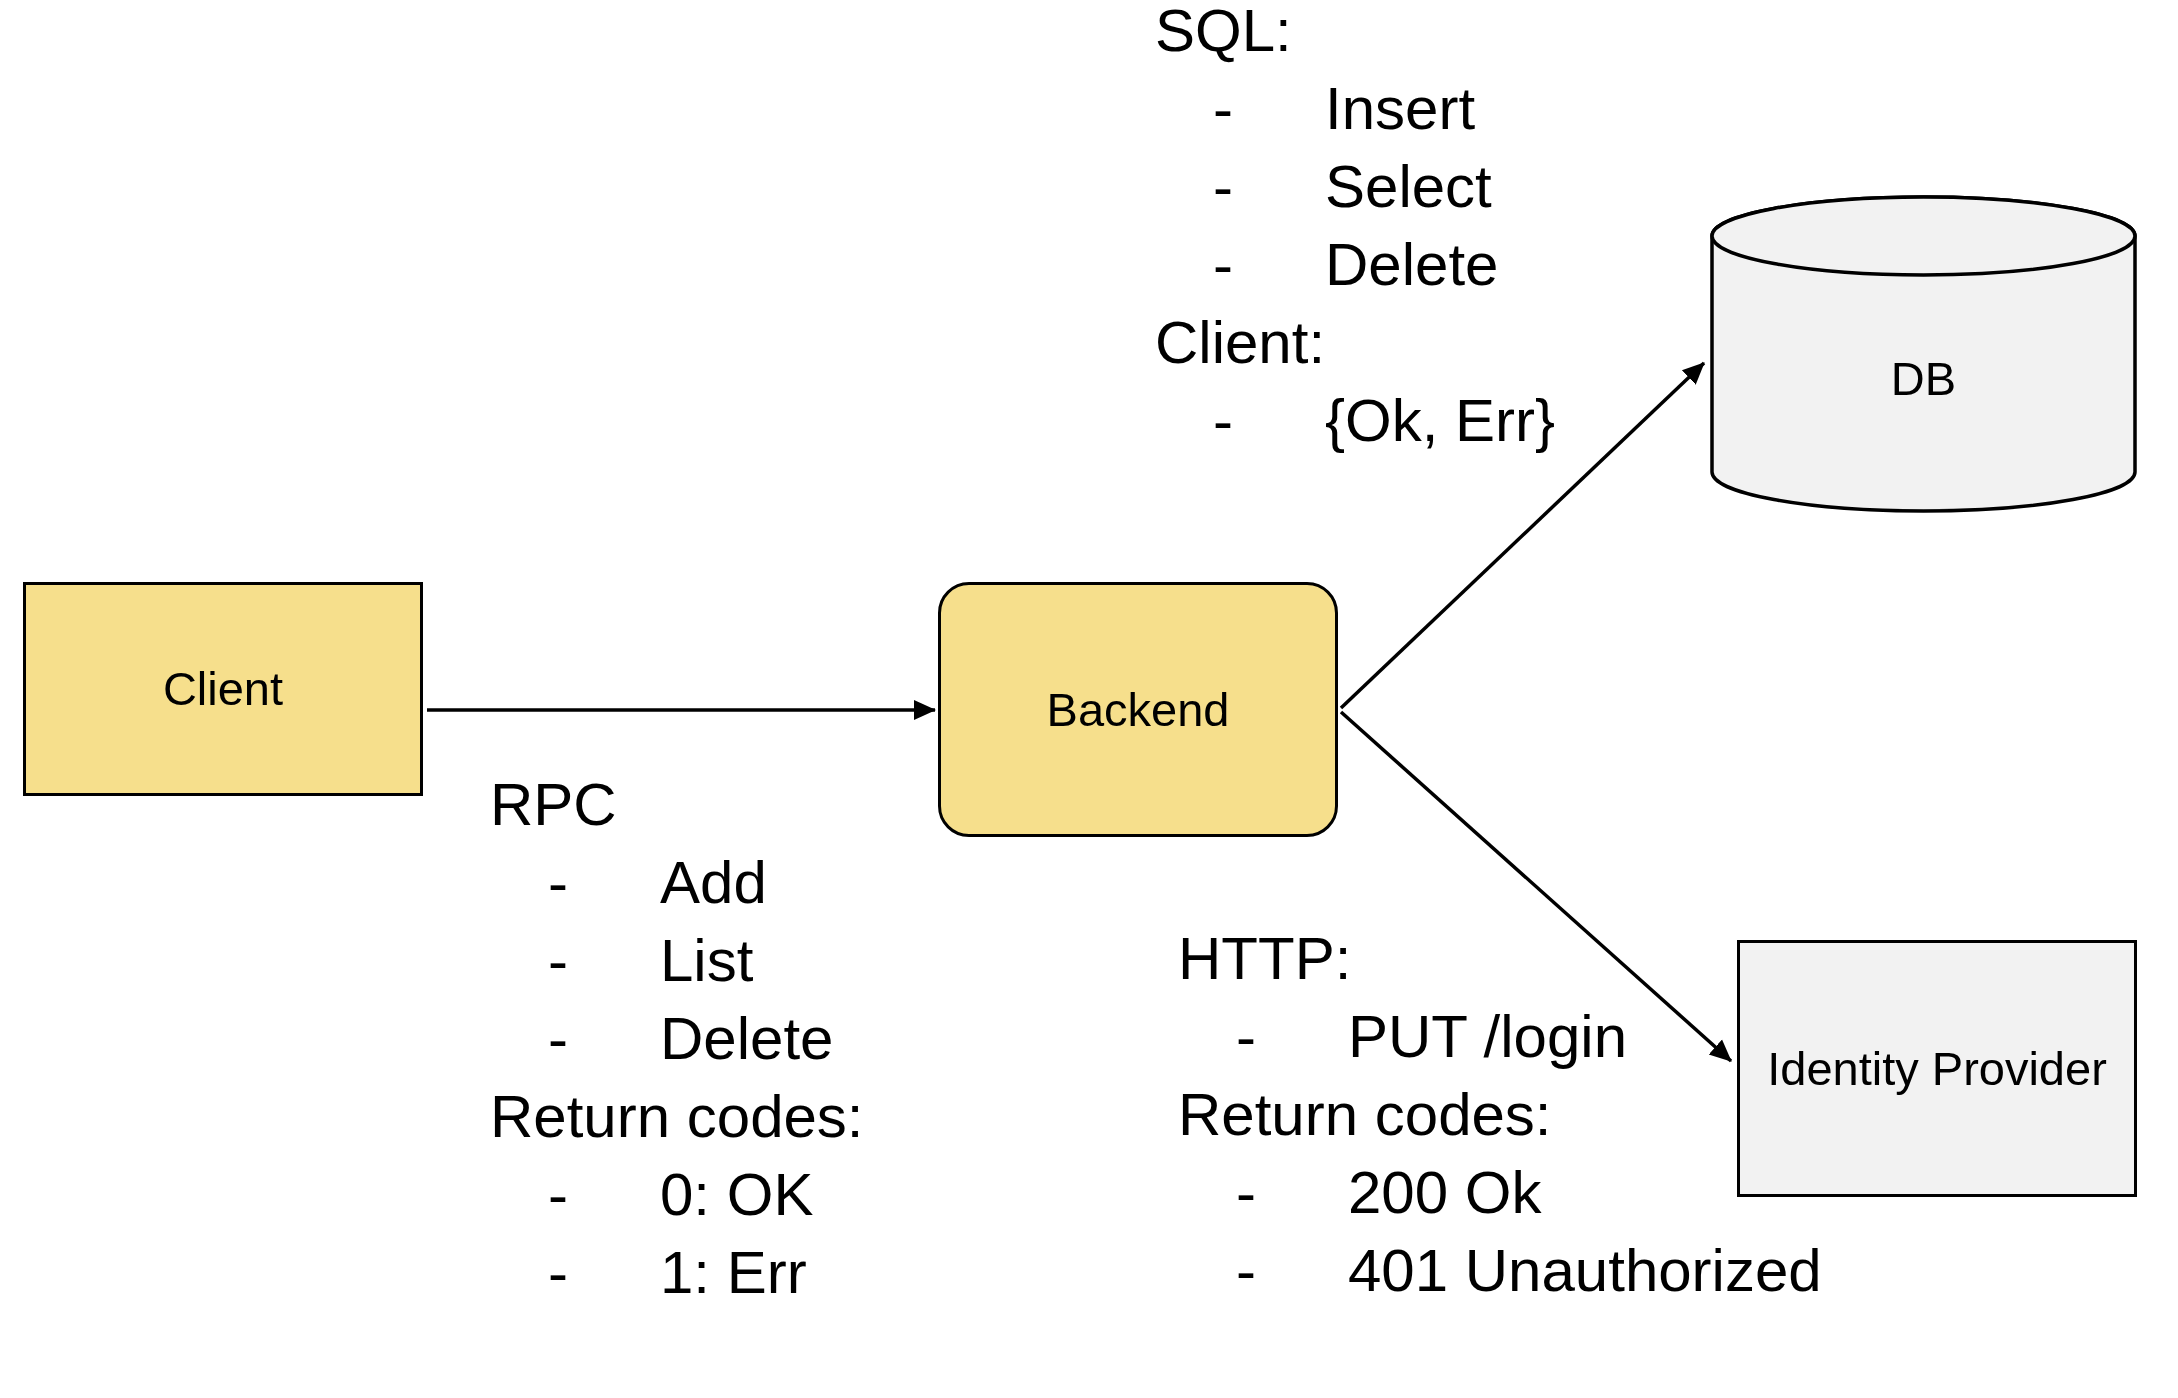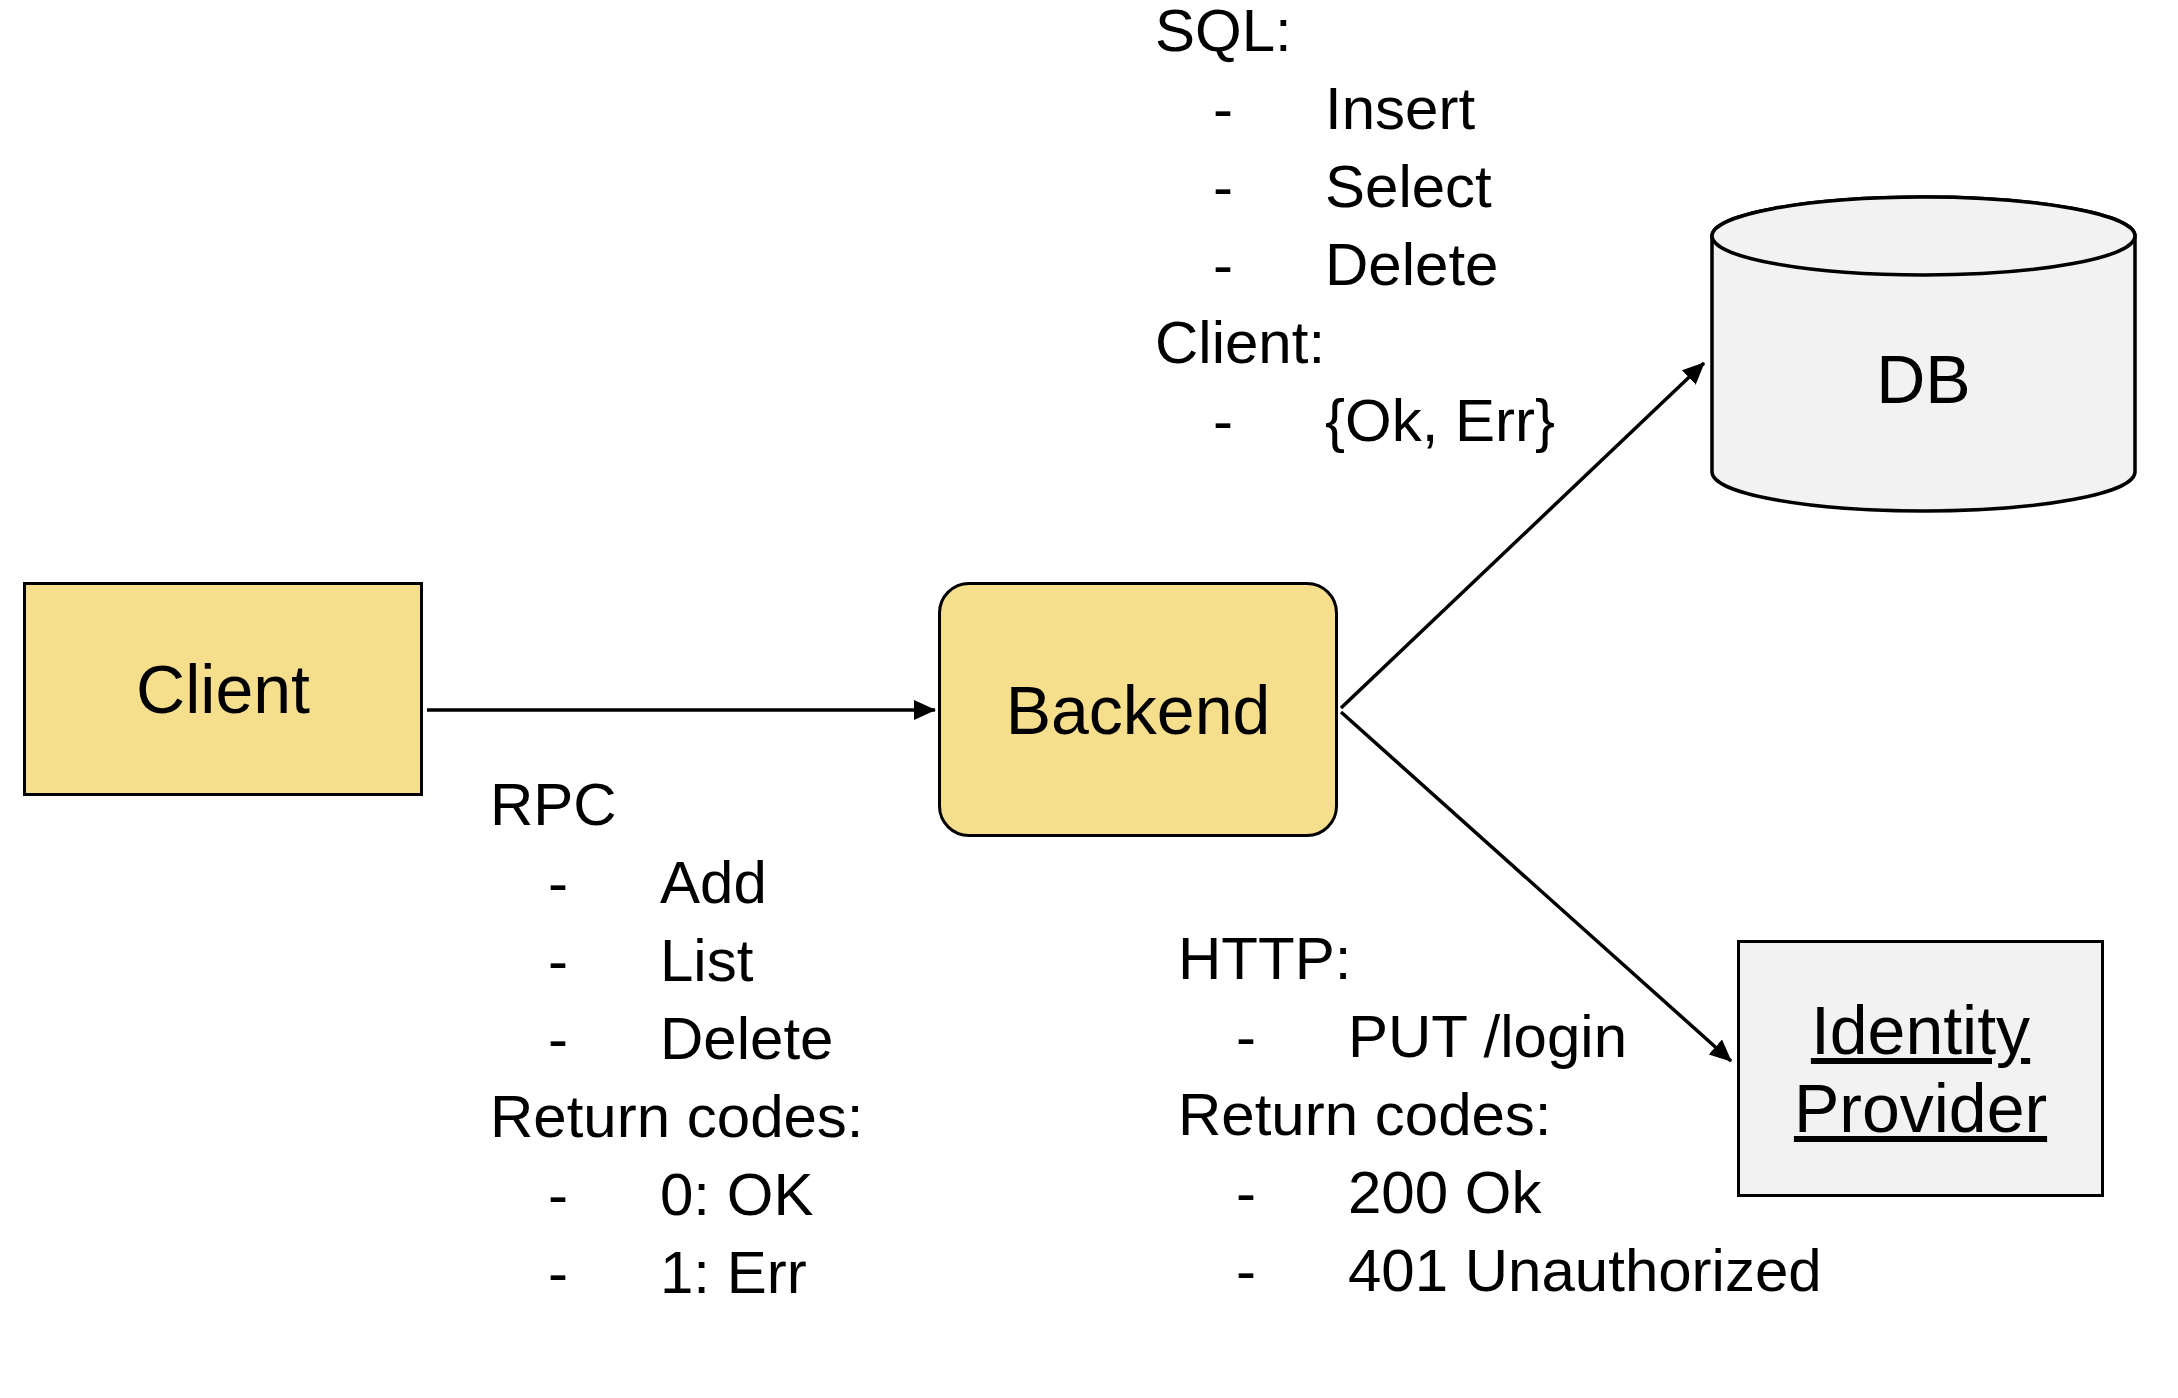--- a/index.html
+++ b/index.html
@@ -30,34 +30,34 @@
     stroke: var(--stroke);
     stroke-width: 3.5;
     fill: none;
   }
   .node {
     position: absolute;
     display: flex;
     align-items: center;
     justify-content: center;
     text-align: center;
-    font-size: 68px;
+    font-size: 47px;
     line-height: 78px;
   }
   .node.service {
     background: var(--service-fill);
     border: 3.5px solid var(--stroke);
   }
   .node.store {
     background: var(--store-fill);
     border: 3.5px solid var(--stroke);
   }
   #node-client   { left: 23px;   top: 582px; width: 400px; height: 214px; }
   #node-backend  { left: 938px;  top: 582px; width: 400px; height: 255px; border-radius: 31px; }
-  #node-idp      { left: 1737px; top: 940px; width: 367px; height: 257px; padding: 0 20px; text-decoration: underline; }
+  #node-idp      { left: 1737px; top: 940px; width: 400px; height: 257px; padding: 0 20px; }
   #node-db {
     left: 1710px; top: 195px; width: 427px; height: 318px;
     background: none; border: none;
   }
   #node-db svg { position: absolute; left: 0; top: 0; }
   #node-db .cyl-fill { fill: var(--store-fill); stroke: var(--stroke); stroke-width: 3.5; }
   #node-db .node-label {
     position: absolute; left: 0; right: 0; top: 145px;
     text-align: center;
   }

